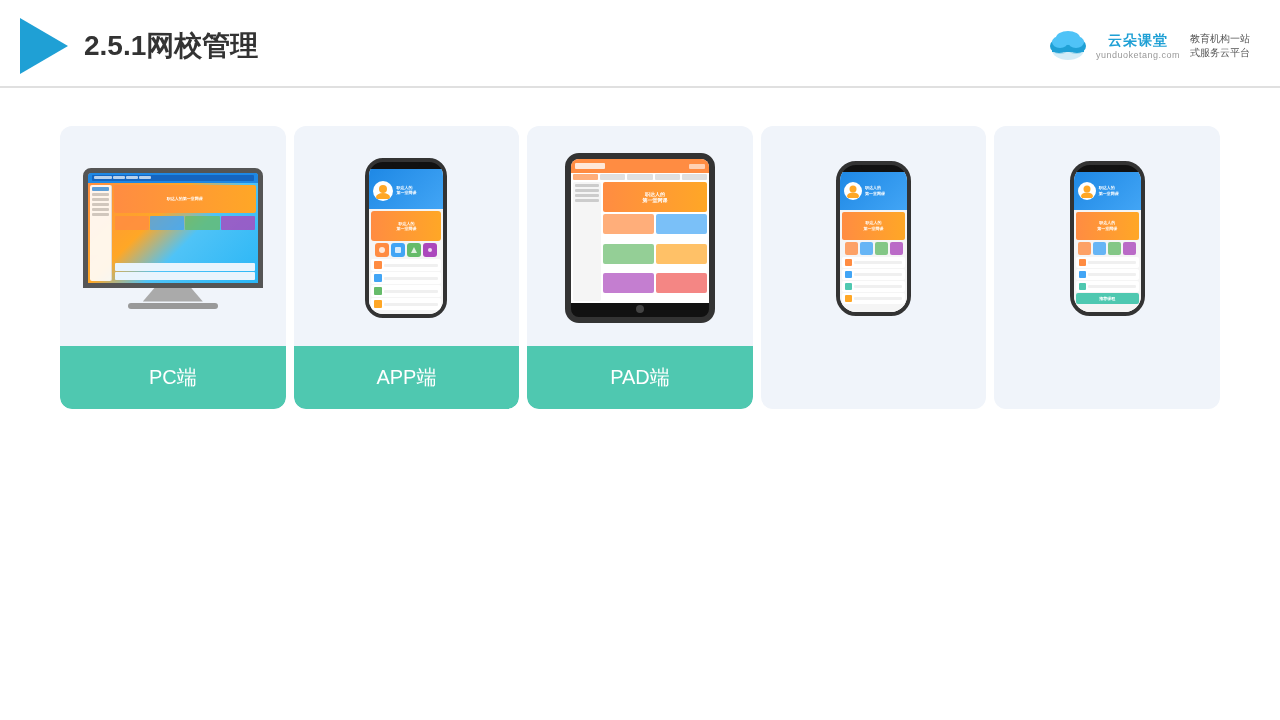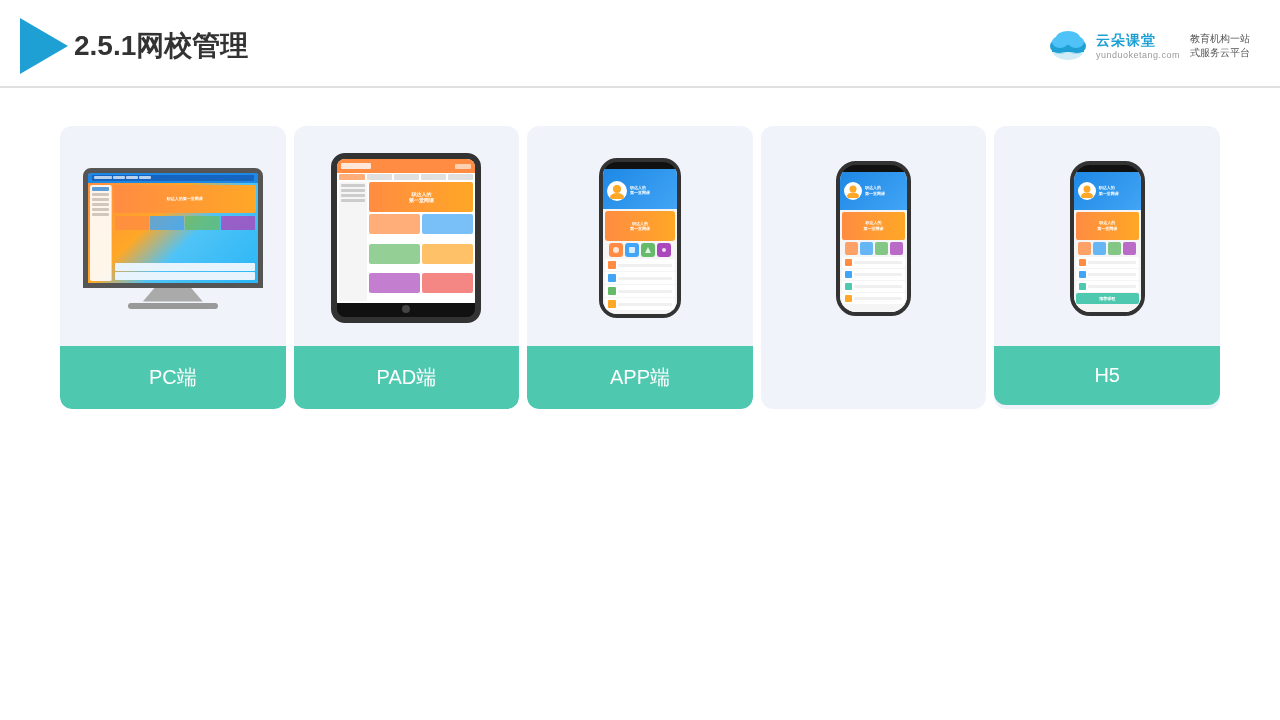--- a/index.html
+++ b/index.html
@@ -16,21 +16,21 @@
     .header {
       display: flex;
       align-items: center;
       justify-content: space-between;
       padding: 18px 30px 12px 20px;
       border-bottom: 2px solid #e0e0e0;
     }
     .header-left {
       display: flex;
       align-items: center;
-      gap: 6px;
+      gap: 16px;
     }
     .logo-triangle {
       width: 0;
       height: 0;
       border-top: 28px solid transparent;
       border-bottom: 28px solid transparent;
       border-left: 48px solid #1fa0d5;
     }
     .page-title {
       font-size: 28px;
@@ -50,21 +50,21 @@
     .cloud-icon-wrap {
       width: 44px;
       height: 36px;
       display: flex;
       align-items: center;
       justify-content: center;
     }
     .brand-text-wrap {
       display: flex;
       flex-direction: column;
-      align-items: flex-start;
+      align-items: center;
     }
     .brand-name {
       font-size: 14px;
       color: #1fa0d5;
       font-weight: 600;
       letter-spacing: 1px;
     }
     .brand-url {
       font-size: 9px;
       color: #999;
@@ -502,66 +502,20 @@
           </div>
           <div class="monitor-stand"></div>
           <div class="monitor-base"></div>
         </div>
       </div>
       <div class="card-label">PC端</div>
     </div>
 
     <div class="card">
       <div class="card-image-area">
-        <div class="tablet-frame">
-          <div class="tablet-screen">
-            <div class="tablet-top-bar">
-              <div style="background:#fff;height:6px;width:30px;border-radius:1px;opacity:0.8"></div>
-              <div style="flex:1"></div>
-              <div style="background:#fff;height:5px;width:16px;border-radius:1px;opacity:0.6"></div>
-            </div>
-            <div class="tablet-nav">
-              <div class="tablet-nav-item" style="background:#ff8c42;opacity:0.7"></div>
-              <div class="tablet-nav-item"></div>
-              <div class="tablet-nav-item"></div>
-              <div class="tablet-nav-item"></div>
-              <div class="tablet-nav-item"></div>
-            </div>
-            <div class="tablet-body">
-              <div class="tablet-sidebar">
-                <div style="display:flex;flex-direction:column;gap:2px;padding:2px">
-                  <div style="background:#ccc;height:3px;border-radius:1px"></div>
-                  <div style="background:#ccc;height:3px;border-radius:1px"></div>
-                  <div style="background:#ccc;height:3px;border-radius:1px"></div>
-                  <div style="background:#ccc;height:3px;border-radius:1px"></div>
-                </div>
-              </div>
-              <div class="tablet-main">
-                <div class="tablet-banner">
-                  <div style="color:#fff;font-size:5px;font-weight:bold;text-align:center;line-height:1.3">职达人的<br>第一堂网课</div>
-                </div>
-                <div class="tablet-grid">
-                  <div class="tablet-cell" style="background:#ff8c42;opacity:0.7;height:20px"></div>
-                  <div class="tablet-cell" style="background:#42a5f5;opacity:0.7;height:20px"></div>
-                  <div class="tablet-cell" style="background:#66bb6a;opacity:0.7;height:20px"></div>
-                  <div class="tablet-cell" style="background:#ffa726;opacity:0.7;height:20px"></div>
-                  <div class="tablet-cell" style="background:#ab47bc;opacity:0.7;height:20px"></div>
-                  <div class="tablet-cell" style="background:#ef5350;opacity:0.7;height:20px"></div>
-                </div>
-              </div>
-            </div>
-          </div>
-          <div class="tablet-home-bar"></div>
-        </div>
-      </div>
-      <div class="card-label">PAD端</div>
-    </div>
-
-    <div class="card">
-      <div class="card-image-area">
         <div class="phone-frame">
           <div class="phone-notch"></div>
           <div class="phone-screen">
             <div class="phone-screen-header">
               <div class="phone-avatar">
                 <svg width="16" height="16" viewBox="0 0 16 16">
                   <circle cx="8" cy="6" r="4" fill="#ffa726"></circle>
                   <ellipse cx="8" cy="14" rx="7" ry="4" fill="#ffa726"></ellipse>
                 </svg>
               </div>
@@ -615,66 +569,62 @@
               </div>
             </div>
           </div>
         </div>
       </div>
       <div class="card-label">APP端</div>
     </div>
 
     <div class="card">
       <div class="card-image-area">
-        <div class="mini-phone-frame">
-          <div class="mini-phone-notch"></div>
-          <div class="mini-phone-screen">
-            <div style="background:linear-gradient(135deg,#1e88e5,#42a5f5);height:38px;display:flex;align-items:center;padding:4px">
-              <div style="width:18px;height:18px;border-radius:50%;background:#fff;overflow:hidden;display:flex;align-items:center;justify-content:center;">
-                <svg width="14" height="14" viewBox="0 0 14 14">
-                    <circle cx="7" cy="5" r="3.5" fill="#ffa726"></circle>
-                    <ellipse cx="7" cy="12" rx="6" ry="3.5" fill="#ffa726"></ellipse>
-                  </svg>
-              </div>
-              <div style="flex:1;padding:0 3px">
-                <div style="color:#fff;font-size:4px;font-weight:bold;line-height:1.3">职达人的<br>第一堂网课</div>
-              </div>
-            </div>
-            <div style="flex:1;background:#f5f5f5;padding:2px;display:flex;flex-direction:column;gap:2px;overflow:hidden">
-              <div style="background:linear-gradient(to right,#ff8c42,#ffa726);border-radius:2px;height:28px;display:flex;align-items:center;justify-content:center">
-                <div style="color:#fff;font-size:4px;font-weight:bold;text-align:center;line-height:1.3">职达人的<br>第一堂网课</div>
-              </div>
-              <div style="display:flex;gap:2px;justify-content:center">
-                <div style="width:13px;height:13px;background:#ff8c42;border-radius:2px;opacity:0.8"></div>
-                <div style="width:13px;height:13px;background:#42a5f5;border-radius:2px;opacity:0.8"></div>
-                <div style="width:13px;height:13px;background:#66bb6a;border-radius:2px;opacity:0.8"></div>
-                <div style="width:13px;height:13px;background:#ab47bc;border-radius:2px;opacity:0.8"></div>
-              </div>
-              <div style="display:flex;flex-direction:column;gap:1px">
-                <div style="background:#fff;height:11px;border-radius:2px;display:flex;align-items:center;padding:0 3px;gap:2px">
-                  <div style="width:7px;height:7px;background:#ff8c42;border-radius:1px;flex-shrink:0"></div>
-                  <div style="flex:1;background:#f0f0f0;height:3px;border-radius:1px"></div>
-                </div>
-                <div style="background:#fff;height:11px;border-radius:2px;display:flex;align-items:center;padding:0 3px;gap:2px">
-                  <div style="width:7px;height:7px;background:#42a5f5;border-radius:1px;flex-shrink:0"></div>
-                  <div style="flex:1;background:#f0f0f0;height:3px;border-radius:1px"></div>
-                </div>
-                <div style="background:#fff;height:11px;border-radius:2px;display:flex;align-items:center;padding:0 3px;gap:2px">
-                  <div style="width:7px;height:7px;background:#4fc8b0;border-radius:1px;flex-shrink:0"></div>
-                  <div style="flex:1;background:#f0f0f0;height:3px;border-radius:1px"></div>
-                </div>
-                <div style="background:#fff;height:11px;border-radius:2px;display:flex;align-items:center;padding:0 3px;gap:2px">
-                  <div style="width:7px;height:7px;background:#ffa726;border-radius:1px;flex-shrink:0"></div>
-                  <div style="flex:1;background:#f0f0f0;height:3px;border-radius:1px"></div>
+        <div class="tablet-frame">
+          <div class="tablet-screen">
+            <div class="tablet-top-bar">
+              <div style="background:#fff;height:6px;width:30px;border-radius:1px;opacity:0.8"></div>
+              <div style="flex:1"></div>
+              <div style="background:#fff;height:5px;width:16px;border-radius:1px;opacity:0.6"></div>
+            </div>
+            <div class="tablet-nav">
+              <div class="tablet-nav-item" style="background:#ff8c42;opacity:0.7"></div>
+              <div class="tablet-nav-item"></div>
+              <div class="tablet-nav-item"></div>
+              <div class="tablet-nav-item"></div>
+              <div class="tablet-nav-item"></div>
+            </div>
+            <div class="tablet-body">
+              <div class="tablet-sidebar">
+                <div style="display:flex;flex-direction:column;gap:2px;padding:2px">
+                  <div style="background:#ccc;height:3px;border-radius:1px"></div>
+                  <div style="background:#ccc;height:3px;border-radius:1px"></div>
+                  <div style="background:#ccc;height:3px;border-radius:1px"></div>
+                  <div style="background:#ccc;height:3px;border-radius:1px"></div>
+                </div>
+              </div>
+              <div class="tablet-main">
+                <div class="tablet-banner">
+                  <div style="color:#fff;font-size:5px;font-weight:bold;text-align:center;line-height:1.3">职达人的<br>第一堂网课</div>
+                </div>
+                <div class="tablet-grid">
+                  <div class="tablet-cell" style="background:#ff8c42;opacity:0.7;height:20px"></div>
+                  <div class="tablet-cell" style="background:#42a5f5;opacity:0.7;height:20px"></div>
+                  <div class="tablet-cell" style="background:#66bb6a;opacity:0.7;height:20px"></div>
+                  <div class="tablet-cell" style="background:#ffa726;opacity:0.7;height:20px"></div>
+                  <div class="tablet-cell" style="background:#ab47bc;opacity:0.7;height:20px"></div>
+                  <div class="tablet-cell" style="background:#ef5350;opacity:0.7;height:20px"></div>
                 </div>
               </div>
             </div>
           </div>
+          <div class="tablet-home-bar"></div>
         </div>
       </div>
+      <div class="card-label">PAD端</div>
     </div>
 
     <div class="card">
       <div class="card-image-area">
         <div class="mini-phone-frame">
           <div class="mini-phone-notch"></div>
           <div class="mini-phone-screen">
             <div style="background:linear-gradient(135deg,#1e88e5,#42a5f5);height:38px;display:flex;align-items:center;padding:4px">
               <div style="width:18px;height:18px;border-radius:50%;background:#fff;overflow:hidden;display:flex;align-items:center;justify-content:center;">
                 <svg width="14" height="14" viewBox="0 0 14 14">
@@ -702,25 +652,74 @@
                   <div style="flex:1;background:#f0f0f0;height:3px;border-radius:1px"></div>
                 </div>
                 <div style="background:#fff;height:11px;border-radius:2px;display:flex;align-items:center;padding:0 3px;gap:2px">
                   <div style="width:7px;height:7px;background:#42a5f5;border-radius:1px;flex-shrink:0"></div>
                   <div style="flex:1;background:#f0f0f0;height:3px;border-radius:1px"></div>
                 </div>
                 <div style="background:#fff;height:11px;border-radius:2px;display:flex;align-items:center;padding:0 3px;gap:2px">
                   <div style="width:7px;height:7px;background:#4fc8b0;border-radius:1px;flex-shrink:0"></div>
                   <div style="flex:1;background:#f0f0f0;height:3px;border-radius:1px"></div>
                 </div>
-                <div style="background:#4fc8b0;height:11px;border-radius:2px;display:flex;align-items:center;padding:0 3px;gap:2px">
-                  <div style="flex:1;color:#fff;font-size:4px;font-weight:bold;text-align:center">推荐课程</div>
+                <div style="background:#fff;height:11px;border-radius:2px;display:flex;align-items:center;padding:0 3px;gap:2px">
+                  <div style="width:7px;height:7px;background:#ffa726;border-radius:1px;flex-shrink:0"></div>
+                  <div style="flex:1;background:#f0f0f0;height:3px;border-radius:1px"></div>
                 </div>
               </div>
             </div>
           </div>
         </div>
       </div>
-      <div class="card-label">H5</div>
+    </div>
+
+    <div class="card">
+      <div class="card-image-area">
+        <div class="mini-phone-frame">
+          <div class="mini-phone-notch"></div>
+          <div class="mini-phone-screen">
+            <div style="background:linear-gradient(135deg,#1e88e5,#42a5f5);height:38px;display:flex;align-items:center;padding:4px">
+              <div style="width:18px;height:18px;border-radius:50%;background:#fff;overflow:hidden;display:flex;align-items:center;justify-content:center;">
+                <svg width="14" height="14" viewBox="0 0 14 14">
+                    <circle cx="7" cy="5" r="3.5" fill="#ffa726"></circle>
+                    <ellipse cx="7" cy="12" rx="6" ry="3.5" fill="#ffa726"></ellipse>
+                  </svg>
+              </div>
+              <div style="flex:1;padding:0 3px">
+                <div style="color:#fff;font-size:4px;font-weight:bold;line-height:1.3">职达人的<br>第一堂网课</div>
+              </div>
+            </div>
+            <div style="flex:1;background:#f5f5f5;padding:2px;display:flex;flex-direction:column;gap:2px;overflow:hidden">
+              <div style="background:linear-gradient(to right,#ff8c42,#ffa726);border-radius:2px;height:28px;display:flex;align-items:center;justify-content:center">
+                <div style="color:#fff;font-size:4px;font-weight:bold;text-align:center;line-height:1.3">职达人的<br>第一堂网课</div>
+              </div>
+              <div style="display:flex;gap:2px;justify-content:center">
+                <div style="width:13px;height:13px;background:#ff8c42;border-radius:2px;opacity:0.8"></div>
+                <div style="width:13px;height:13px;background:#42a5f5;border-radius:2px;opacity:0.8"></div>
+                <div style="width:13px;height:13px;background:#66bb6a;border-radius:2px;opacity:0.8"></div>
+                <div style="width:13px;height:13px;background:#ab47bc;border-radius:2px;opacity:0.8"></div>
+              </div>
+              <div style="display:flex;flex-direction:column;gap:1px">
+                <div style="background:#fff;height:11px;border-radius:2px;display:flex;align-items:center;padding:0 3px;gap:2px">
+                  <div style="width:7px;height:7px;background:#ff8c42;border-radius:1px;flex-shrink:0"></div>
+                  <div style="flex:1;background:#f0f0f0;height:3px;border-radius:1px"></div>
+                </div>
+                <div style="background:#fff;height:11px;border-radius:2px;display:flex;align-items:center;padding:0 3px;gap:2px">
+                  <div style="width:7px;height:7px;background:#42a5f5;border-radius:1px;flex-shrink:0"></div>
+                  <div style="flex:1;background:#f0f0f0;height:3px;border-radius:1px"></div>
+                </div>
+                <div style="background:#fff;height:11px;border-radius:2px;display:flex;align-items:center;padding:0 3px;gap:2px">
+                  <div style="width:7px;height:7px;background:#4fc8b0;border-radius:1px;flex-shrink:0"></div>
+                  <div style="flex:1;background:#f0f0f0;height:3px;border-radius:1px"></div>
+                </div>
+                <div style="background:#4fc8b0;height:11px;border-radius:2px;display:flex;align-items:center;padding:0 3px;gap:2px">
+                  <div style="flex:1;color:#fff;font-size:4px;font-weight:bold;text-align:center">推荐课程</div>
+                </div>
+              </div>
+            </div>
+          </div>
+        </div>
+      </div>
     </div>
 
   </div>
 </div>
 
 </body></html>

